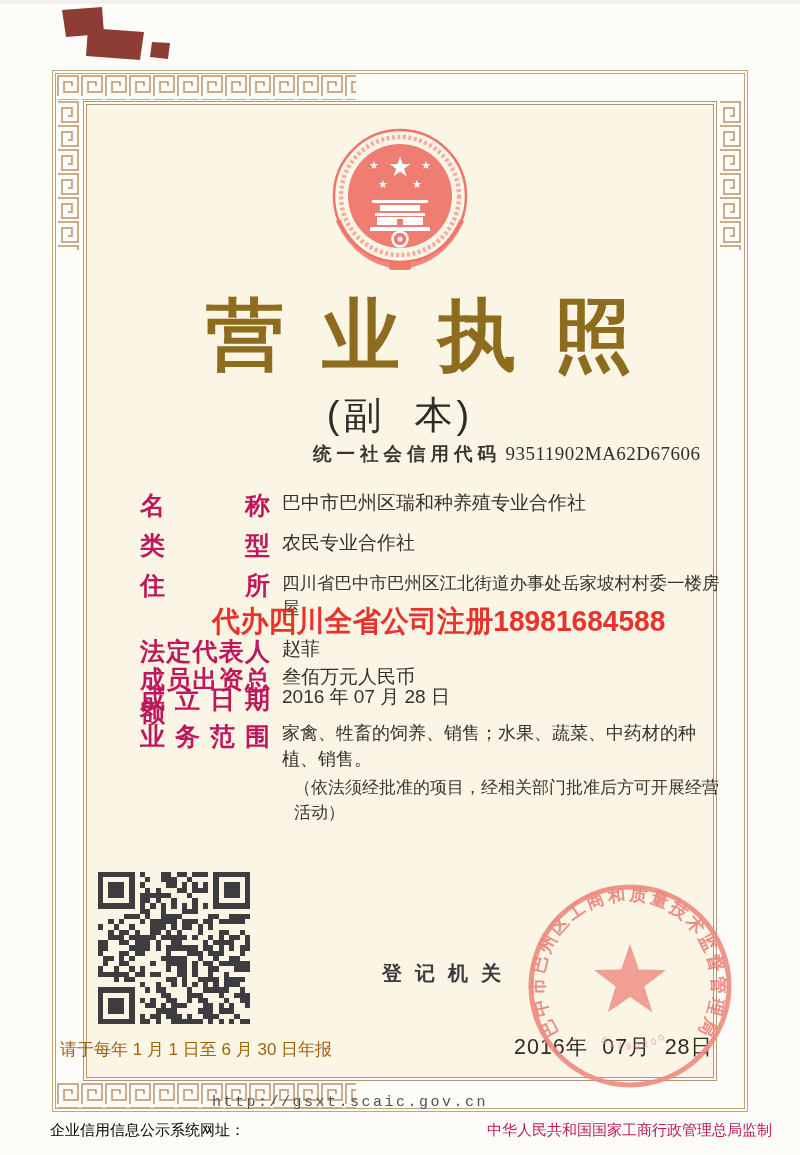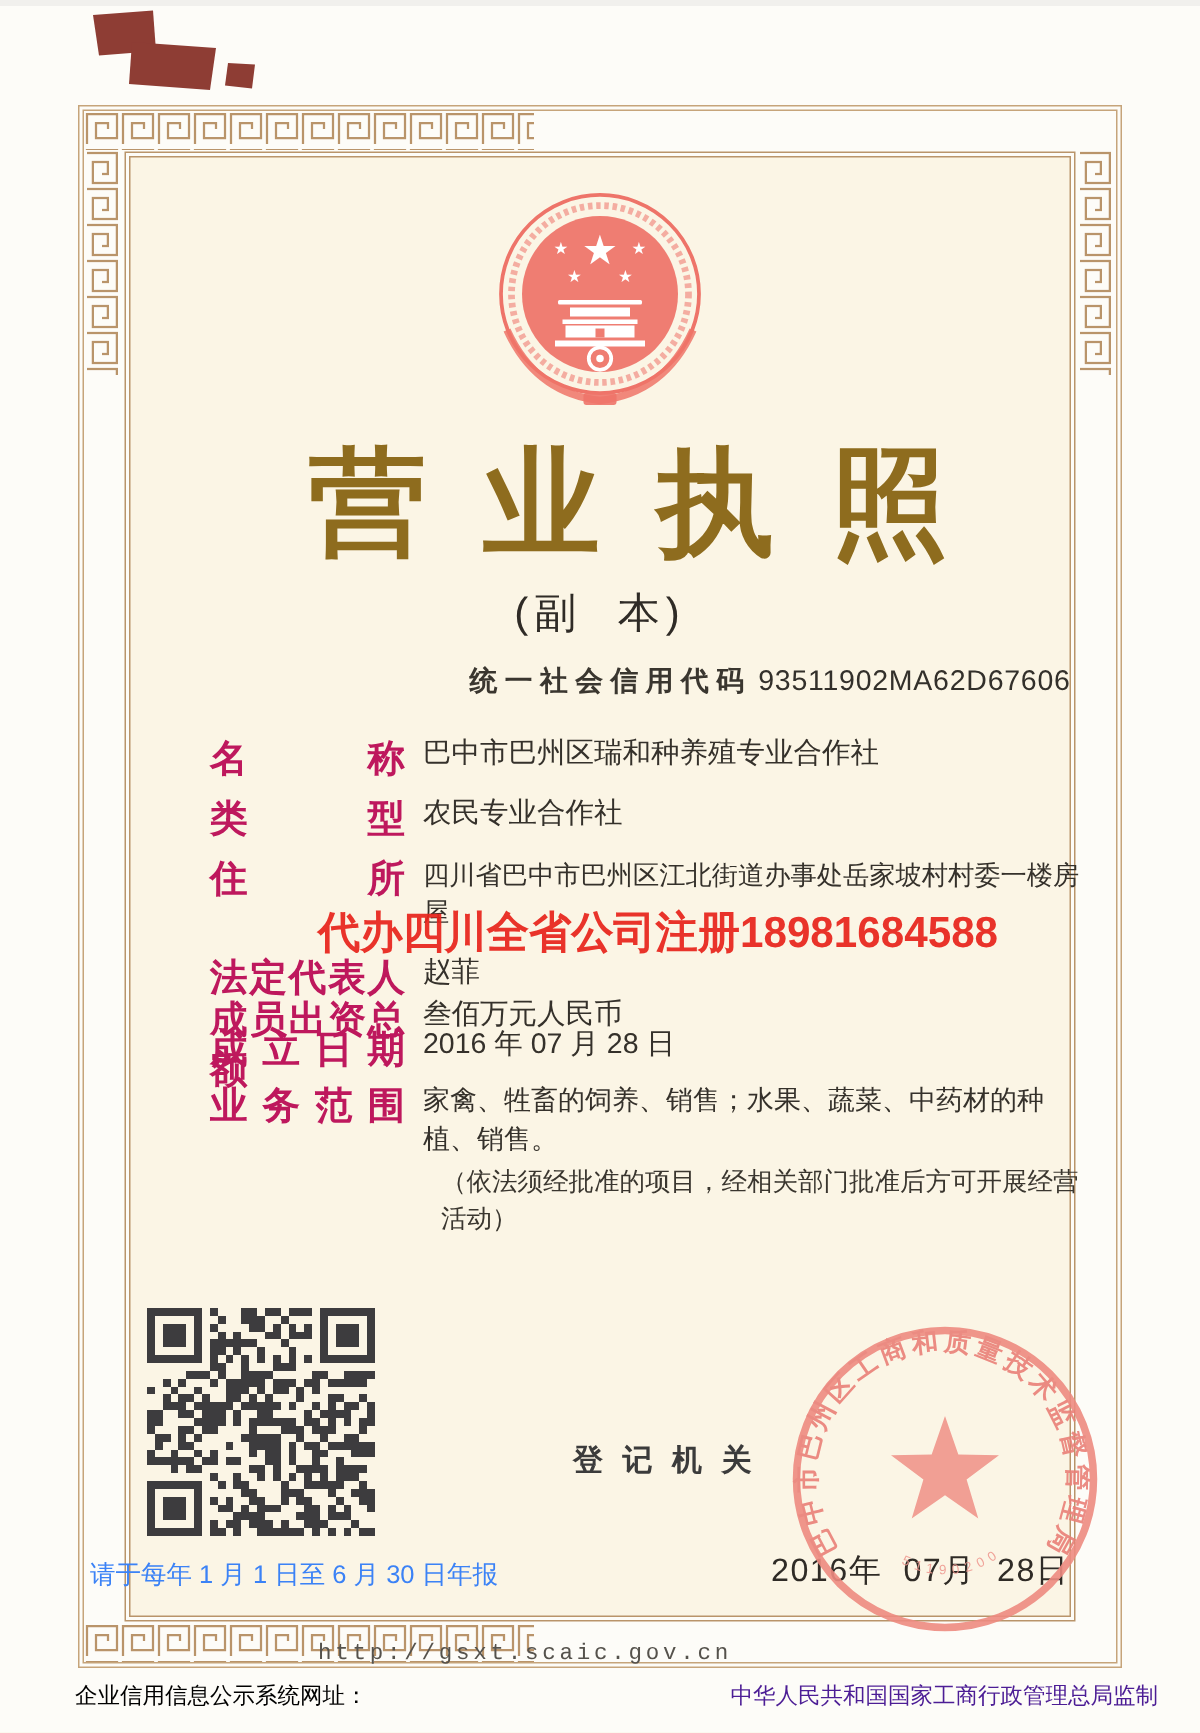--- a/index.html
+++ b/index.html
@@ -18,46 +18,46 @@
   .band-bottom{left:0;bottom:0;right:0;height:26px;}
   .band-left{left:0;top:26px;bottom:26px;width:26px;}
   .band-right{right:0;top:26px;bottom:26px;width:26px;}
   .inner1{position:absolute;inset:27px;border:1px solid #b9946a;}
   .inner2{position:absolute;inset:2px;border:1px solid #b9946a;background:#fbf5e5;}
   
   .emblem{left:325px;top:124px;width:150px;height:152px;}
   .title{left:0;top:284px;width:800px;text-align:center;
     font-size:78px;font-weight:700;color:#8e6c1e;
     letter-spacing:38px;padding-left:38px;white-space:nowrap;}
-  .subtitle{left:0;top:390px;width:800px;text-align:center;font-size:28px;
+  .subtitle{left:0;top:390px;width:800px;text-align:center;font-size:38px;
     color:#2f2b26;letter-spacing:4px;white-space:pre;font-weight:500;}
   .credit{left:313px;top:441px;white-space:nowrap;}
   .credit .lab{font-size:18.5px;font-weight:600;letter-spacing:5px;color:#3a362f;margin-top:32px;}
-  .credit .code{font-family:Liberation Sans, sans-serif;font-size:19px;color:#33302b;letter-spacing:.5px;}
+  .credit .code{font-family:Liberation Serif, serif;font-size:19px;color:#33302b;letter-spacing:.5px;}
   
   .row{position:absolute;left:140px;width:585px;display:flex;align-items:flex-start;}
   .row .lab{flex:0 0 130px;font-size:25px;font-weight:600;color:#be185d;
     text-align:justify;text-align-last:justify;text-justify:inter-character;}
   .row .val{margin-left:12px;font-size:19px;color:#35312b;line-height:1.45;white-space:pre-wrap;}
   .row.addr .val{font-size:17.5px;padding-top:2px;}
   .row.scope .val{font-size:18px;}
   .row.scope .val2{font-size:17px;padding-left:12px;margin-top:4px;color:#3a362f;}
   
   .watermark{left:212px;top:602px;font-size:29px;font-weight:700;color:#e8251c;
     white-space:nowrap;letter-spacing:0;transform:scaleX(.97);transform-origin:left;z-index:8;opacity:.93;}
   
   .qr{left:98px;top:872px;width:152px;height:152px;}
   .regauth{left:382px;top:960px;font-size:20px;font-weight:600;letter-spacing:13px;color:#3b3b3b;white-space:nowrap;}
   .seal{left:515px;top:874px;width:230px;height:230px;z-index:7;opacity:.9;}
   .regdate{left:514px;top:1032px;font-size:21.5px;color:#2f2b26;white-space:pre;letter-spacing:1px;z-index:6;}
-  .annual{left:60px;top:1038px;font-size:17px;color:#3b82f6;white-space:pre;}
+  .annual{left:60px;top:1038px;font-size:17px;color:#a16207;white-space:pre;}
   .url{left:212px;top:1094px;font-family:"Liberation Mono",monospace;font-size:15px;
     letter-spacing:2.5px;color:#55524c;z-index:9;white-space:nowrap;}
   .footer-left{left:50px;top:1121px;font-size:15px;color:#000000;}
-  .footer-right{left:0;top:1121px;width:772px;text-align:right;font-size:15px;color:#4c1d95;}
+  .footer-right{left:0;top:1121px;width:772px;text-align:right;font-size:15px;color:#be185d;}
   .scanline{left:0;top:0;width:800px;height:4px;background:rgba(190,190,190,.18);}
   .corner-marks{left:52px;top:4px;width:130px;height:62px;}
 </style>
 </head>
 <body>
 
 <div class="abs scanline"></div>
 
 <svg class="abs corner-marks" viewBox="0 0 130 62">
   <g fill="#7f231a" opacity="0.88">

